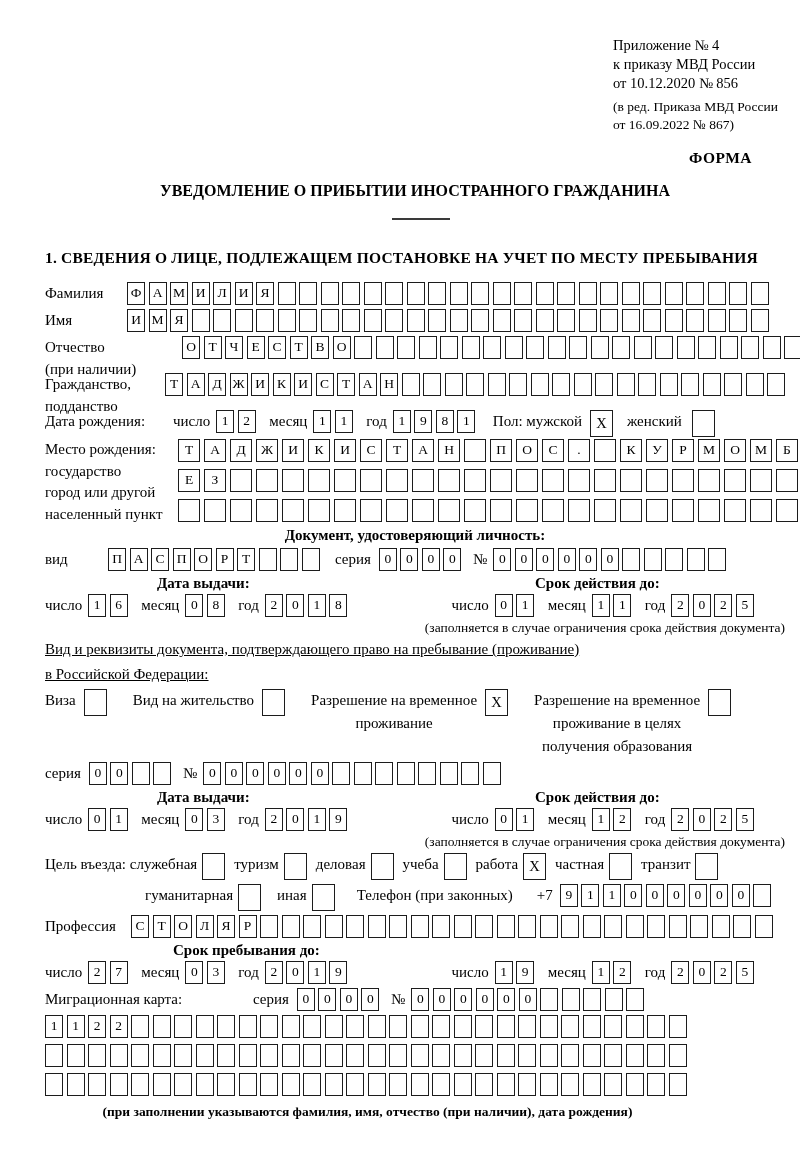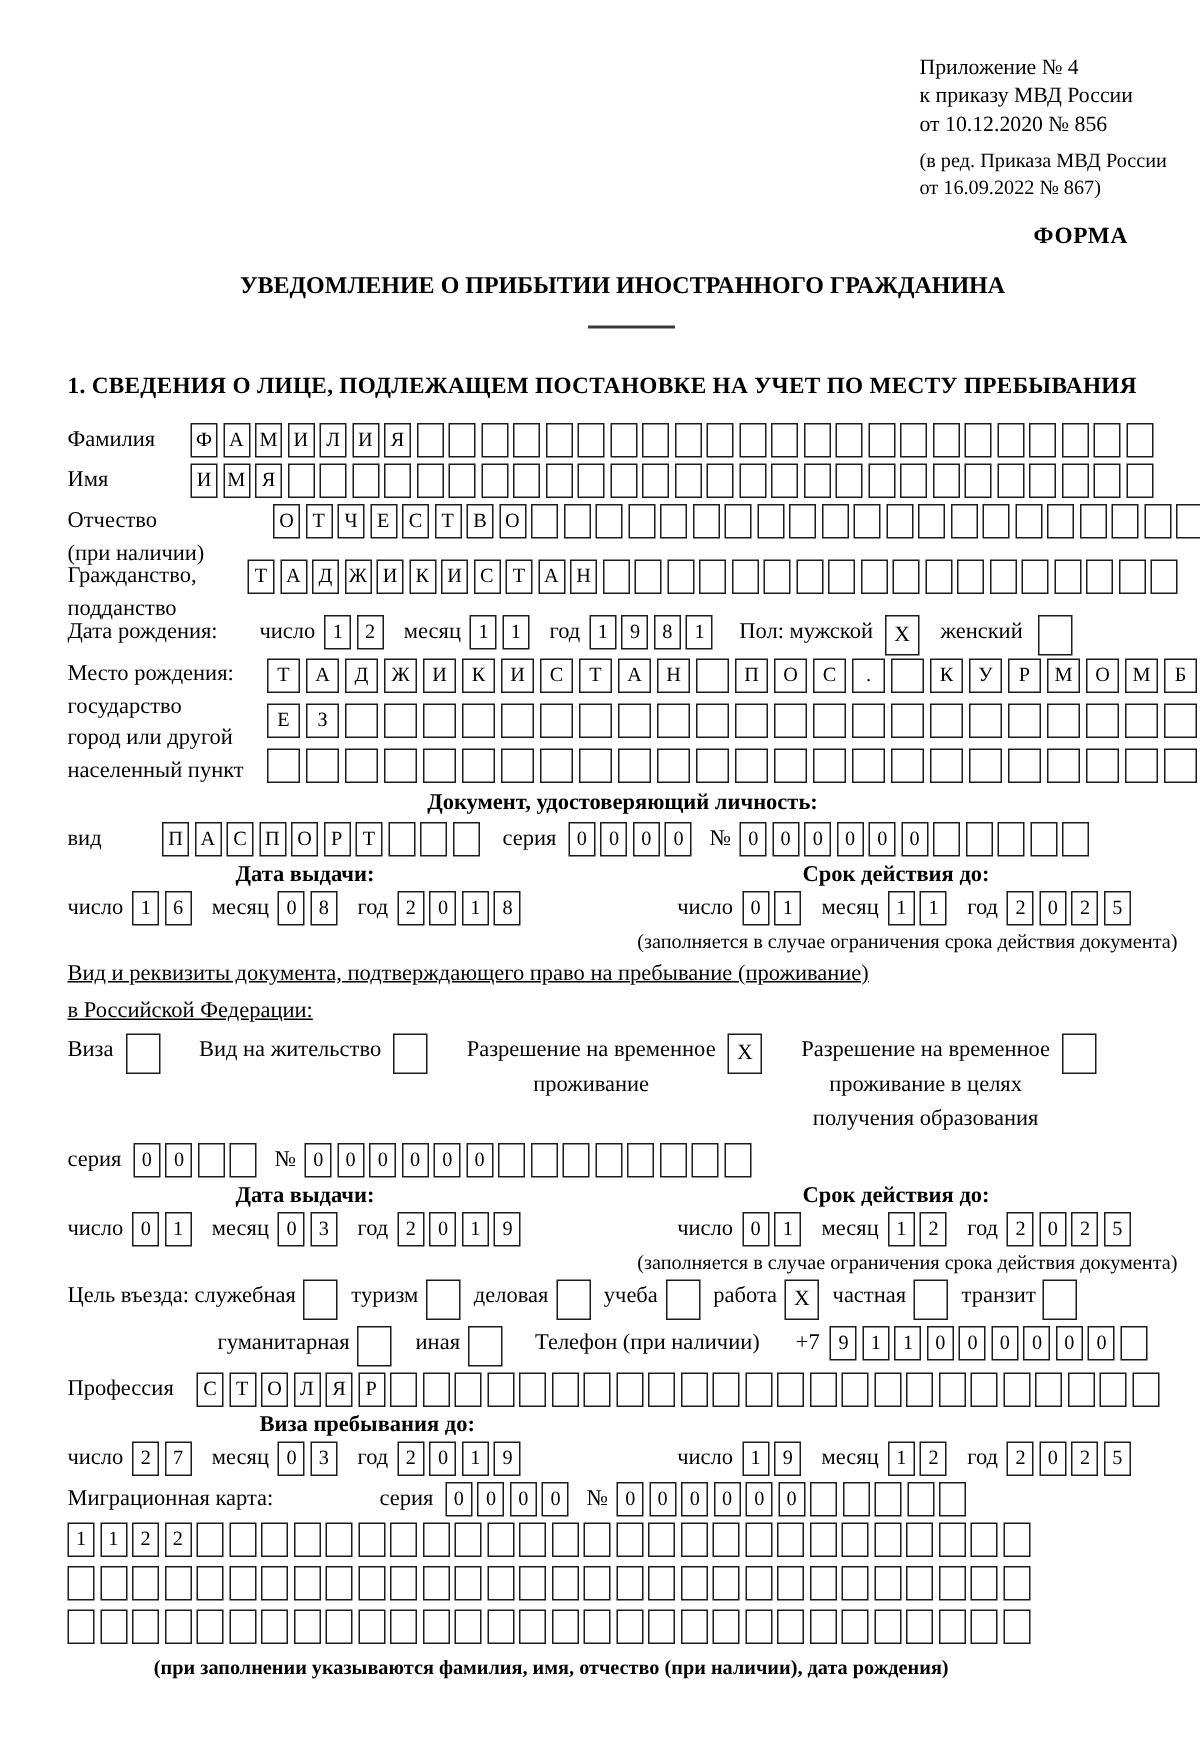--- a/index.html
+++ b/index.html
@@ -603,21 +603,21 @@
       <span class="boxes chk">
           <span class="cbox"></span>
         </span>
     </span>
     <span class="opt" style="margin-right:22px">
       <span class="olbl">иная</span>
       <span class="boxes chk">
           <span class="cbox"></span>
         </span>
     </span>
-    <span class="lbl" style="margin-right:24px">Телефон (при наличии)</span>
+    <span class="lbl" style="margin-right:24px">Телефон (при законных)</span>
     <span class="lbl" style="margin-right:7px">+7</span>
     <div class="boxes">
         <span class="cbox">9</span>
         <span class="cbox">1</span>
         <span class="cbox">1</span>
         <span class="cbox">0</span>
         <span class="cbox">0</span>
         <span class="cbox">0</span>
         <span class="cbox">0</span>
         <span class="cbox">0</span>
@@ -657,21 +657,21 @@
         <span class="cbox"></span>
         <span class="cbox"></span>
         <span class="cbox"></span>
         <span class="cbox"></span>
         <span class="cbox"></span>
       </div>
   </div>
 
   <div class="row dhdr mb2">
     <div class="half b">
-        <span class="bold">Виза пребывания до:</span>
+        <span class="bold">Срок пребывания до:</span>
       </div>
   </div>
 
   <div class="row">
     <div class="half dgroup">
       <span class="dl">число</span>
       <span class="boxes">
           <span class="cbox">2</span>
           <span class="cbox">7</span>
         </span>

